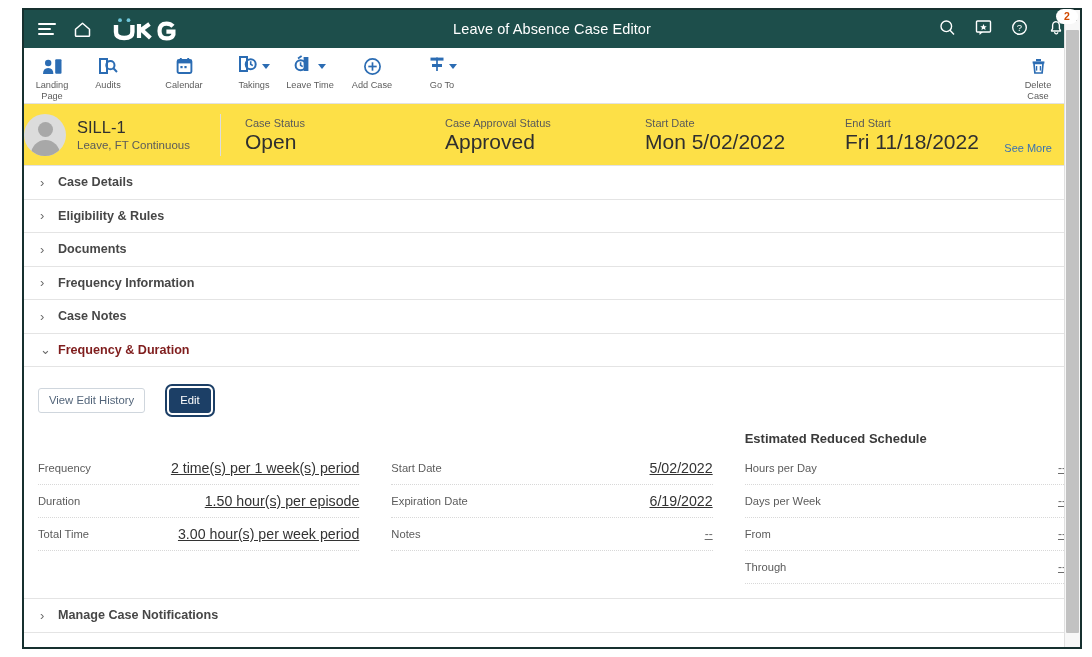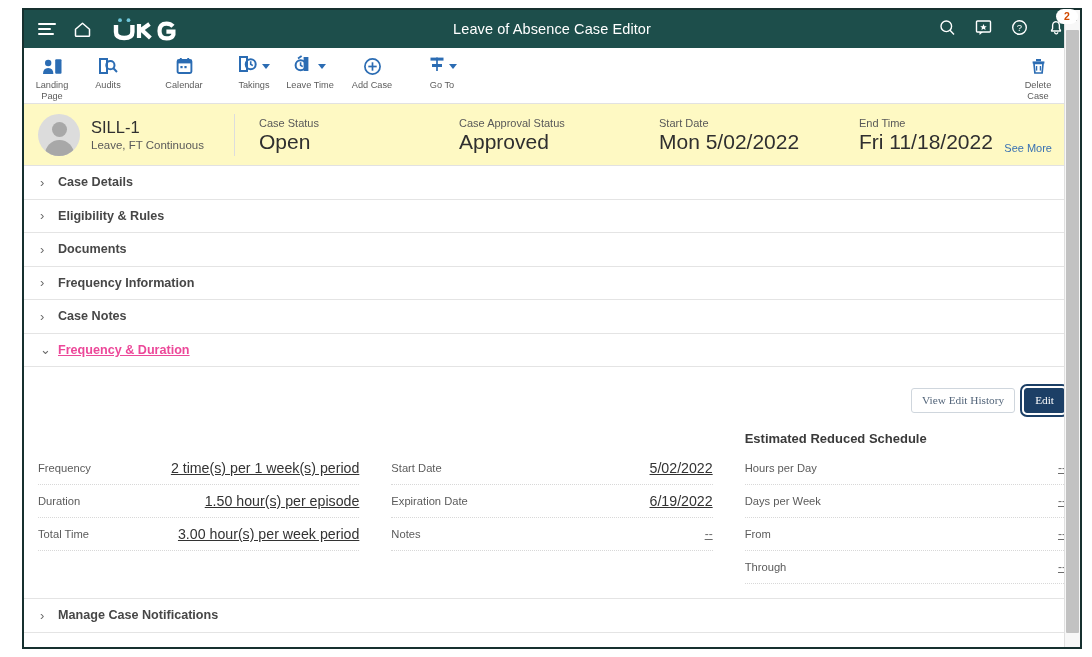--- a/index.html
+++ b/index.html
@@ -67,22 +67,22 @@
     font-size: 9.2px; color: #5c5c5c; text-align:center;
     line-height: 11px; margin-top: 3px; max-width: 62px;
   }
   .tool-spacer { flex: 1 1 auto; }
   .tool.delete { margin-right: 14px; }
   .caret-d { width:0;height:0;border-left:4px solid transparent;border-right:4px solid transparent;border-top:5px solid #2b6cb3; }
 
   
   .summary {
     flex: 0 0 62px; display: flex; align-items: center;
-    border-bottom: 1px solid #e2e2e2; padding: 0 0 0 14px;
-    background: #fef9c3; position: relative;
+    border-bottom: 1px solid #e2e2e2; padding: 0 0 0 0;
+    background: #fde047; position: relative;
   }
   .sum-person { display:flex; align-items:center; gap:11px; width: 196px; }
   .avatar {
     width: 42px; height: 42px; border-radius: 50%;
     background: #dcdcdc; position: relative; overflow:hidden; flex:0 0 42px;
   }
   .avatar .head { position:absolute; width:15px;height:15px;border-radius:50%;background:#a8a8a8; left:13.5px; top:8px;}
   .avatar .body { position:absolute; width:29px;height:18px;border-radius:15px 15px 0 0;background:#a8a8a8; left:6.5px; top:26px;}
   .sum-name { font-size: 16.5px; color: #303030; line-height: 19px; }
   .sum-sub { font-size: 11.5px; color: #5a5a5a; margin-top: 2px; }
@@ -101,24 +101,24 @@
 
   
   .body-scroll { flex: 1 1 auto; overflow: hidden; background: #fff; position: relative; }
   .acc-head {
     height: 33.5px; display:flex; align-items:center;
     border-bottom: 1px solid #e4e4e4; padding-left: 16px;
     cursor: pointer; background:#fff;
   }
   .acc-head .chev { width: 14px; color:#6b6b6b; font-size: 13px; line-height:1; display:flex; align-items:center;}
   .acc-title { font-size: 12.6px; font-weight: bold; color: #474747; margin-left: 4px; }
-  .acc-open .acc-title { color: #ec4899; text-decoration: underline; }
+  .acc-open .acc-title { color: #7f1d1d; }
 
   .acc-panel { padding: 0 14px 0 14px; border-bottom: 1px solid #e4e4e4; }
-  .panel-actions { display:flex; justify-content:flex-end; align-items:center; gap: 9px; padding: 21px 1px 11px 0; font-family: Liberation Serif, serif; }
+  .panel-actions { display:flex; align-items:center; gap: 24px; padding: 21px 1px 11px 0; }
   .btn {
     font-size: 11.3px; padding: 4px 10px 5px; border-radius: 3px; cursor:pointer;
     line-height: 14px;
   }
   .btn-secondary { background:#fff; color:#53657a; border: 1px solid #cfd6dd; }
   .btn-primary {
     background: #1c3f66; color: #ffffff; border: 1px solid #1c3f66;
     outline: 2px solid #1c3f66; outline-offset: 2px;
   }
 
@@ -340,21 +340,21 @@
     </div>
     <div class="sum-field f2">
       <div class="sum-lbl">Case Approval Status</div>
       <div class="sum-val">Approved</div>
     </div>
     <div class="sum-field f3">
       <div class="sum-lbl">Start Date</div>
       <div class="sum-val">Mon 5/02/2022</div>
     </div>
     <div class="sum-field f4">
-      <div class="sum-lbl">End Time</div>
+      <div class="sum-lbl">End Start</div>
       <div class="sum-val">Fri 11/18/2022</div>
     </div>
     <div class="see-more">See More</div>
   </div>
 
   <div class="body-scroll">
 
     <div class="acc-head">
       <span class="chev">›</span>
       <span class="acc-title">Case Details</span>

